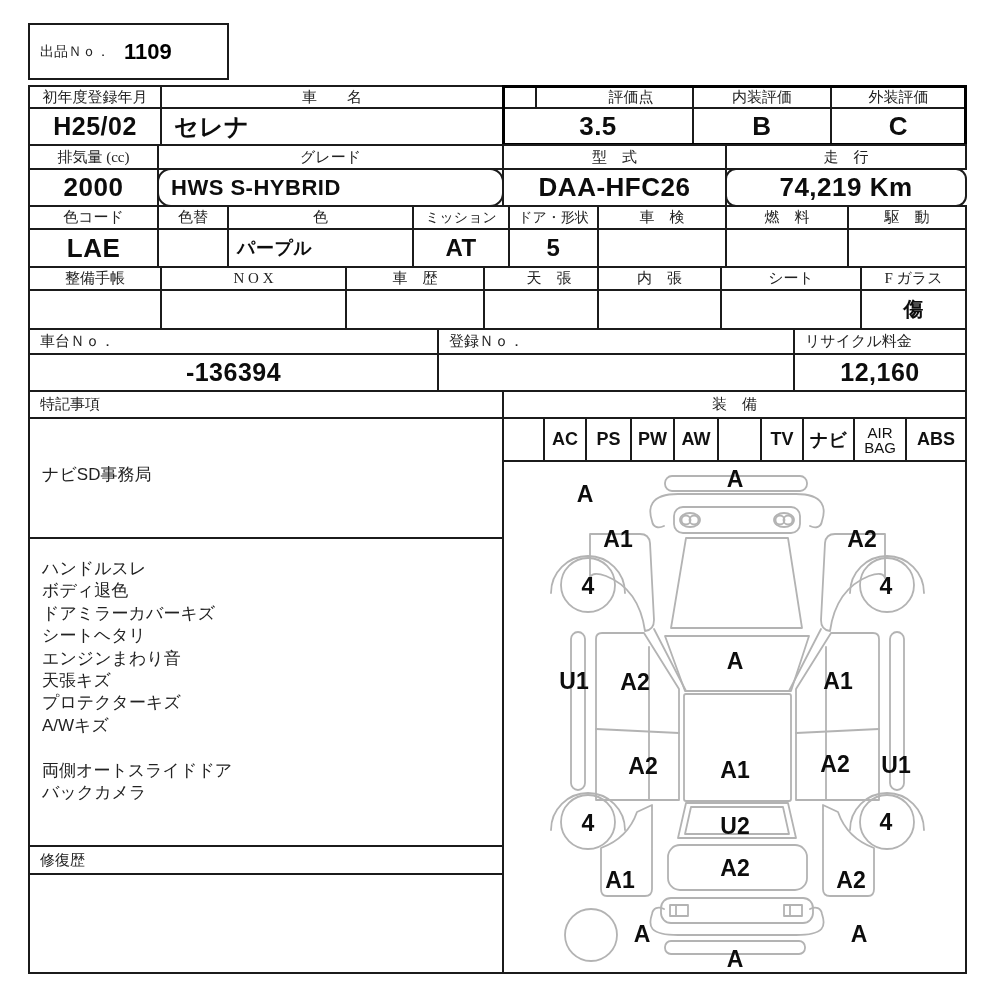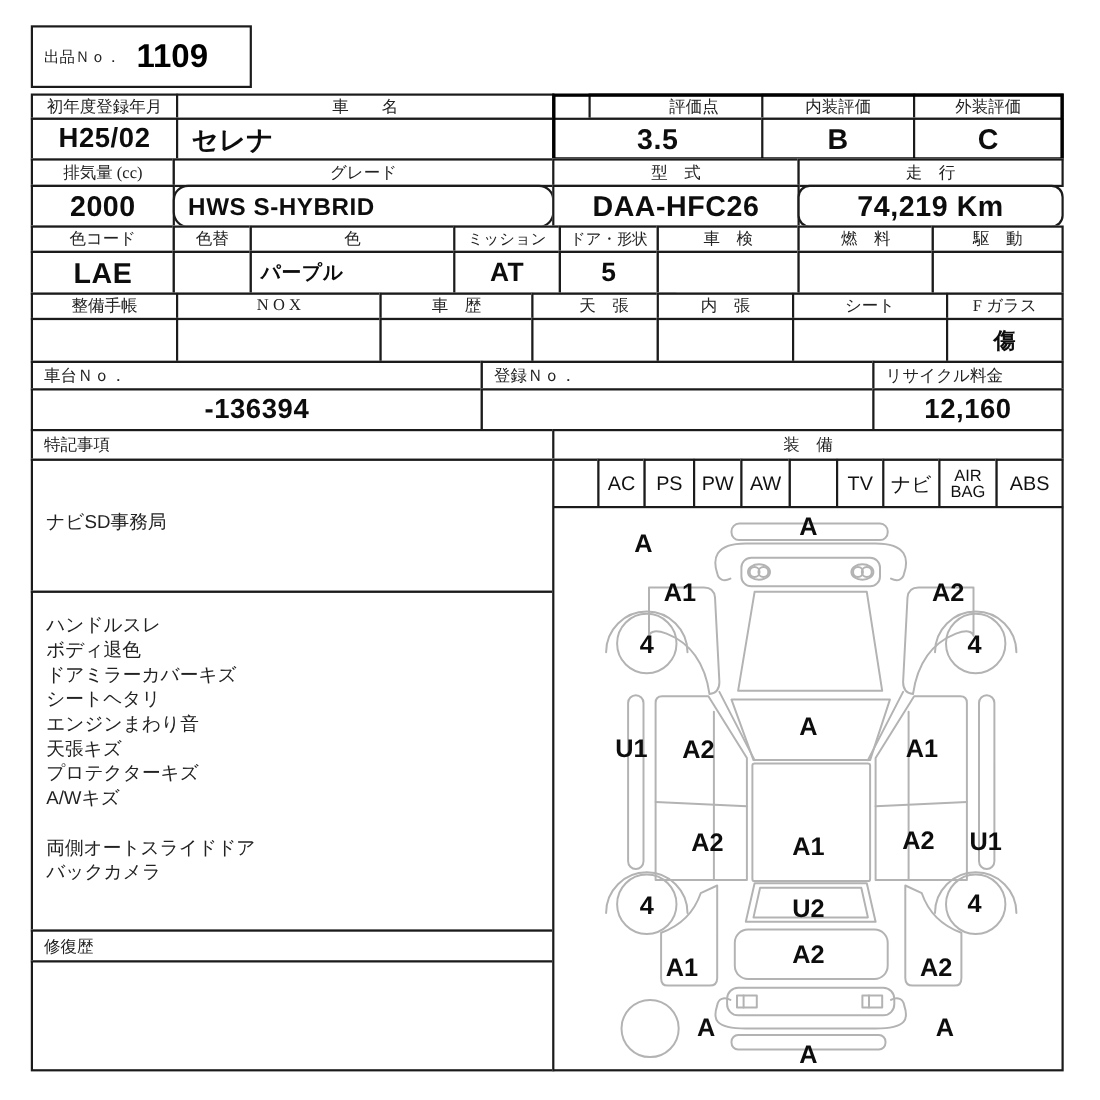--- a/index.html
+++ b/index.html
@@ -6,26 +6,26 @@
   body{position:relative;font-family:"Liberation Sans","DejaVu Sans",sans-serif;color:#111;}
   .cell{position:absolute;box-sizing:border-box;border:2px solid #1b1b1b;display:flex;align-items:center;justify-content:center;white-space:nowrap;background:#fff;}
   .hdr{font-family:"Liberation Serif","DejaVu Serif",serif;font-size:15px;font-weight:normal;color:#222;}
   .hdr14{font-size:14px;}
   .val{font-weight:bold;font-size:25px;color:#0d0d0d;letter-spacing:0.5px;}
   .f26{font-size:26px;} .f24{font-size:24px;} .f22{font-size:22px;} .f20{font-size:20px;} .f18{font-size:18px;}
   .left{justify-content:flex-start;padding-left:12px;}
   .left8{justify-content:flex-start;padding-left:8px;}
   .lbl-left{justify-content:flex-start;padding-left:10px;}
   .thick{position:absolute;box-sizing:border-box;border:3px solid #000;background:transparent;pointer-events:none;}
-  .lotnum{font-weight:bold;font-size:30px;margin-left:14px;color:#000;}
+  .lotnum{font-weight:bold;font-size:22px;margin-left:14px;color:#000;}
   .notes-box{align-items:flex-start;justify-content:flex-start;}
   .note-line{height:22.4px;line-height:22.4px;font-size:17px;color:#222;white-space:nowrap;}
   #notes-list{position:absolute;left:42px;top:558px;}
   #note-first{position:absolute;left:42px;top:463px;font-size:17px;color:#222;}
-  .eq{font-size:18px;font-weight:normal;color:#111;}
+  .eq{font-size:18px;font-weight:bold;color:#111;}
   .eq-small{font-size:15px;line-height:15px;white-space:normal;text-align:center;font-weight:normal;color:#111;}
   #diagram{position:absolute;left:502px;top:460px;width:465px;height:514px;box-sizing:border-box;border:2px solid #1b1b1b;background:#fff;}
   #carsvg{position:absolute;left:0;top:0;}
   #carsvg *{stroke:#b3b3b3;fill:none;stroke-width:1.8;stroke-linecap:round;stroke-linejoin:round;}
   .dmg{position:absolute;transform:translate(-50%,-50%);font-weight:bold;font-size:23px;color:#0d0d0d;white-space:nowrap;}
 </style>
 </head>
 <body>
 
 <div class="cell lbl-left" style="left:28px;top:23px;width:201px;height:57px;">

